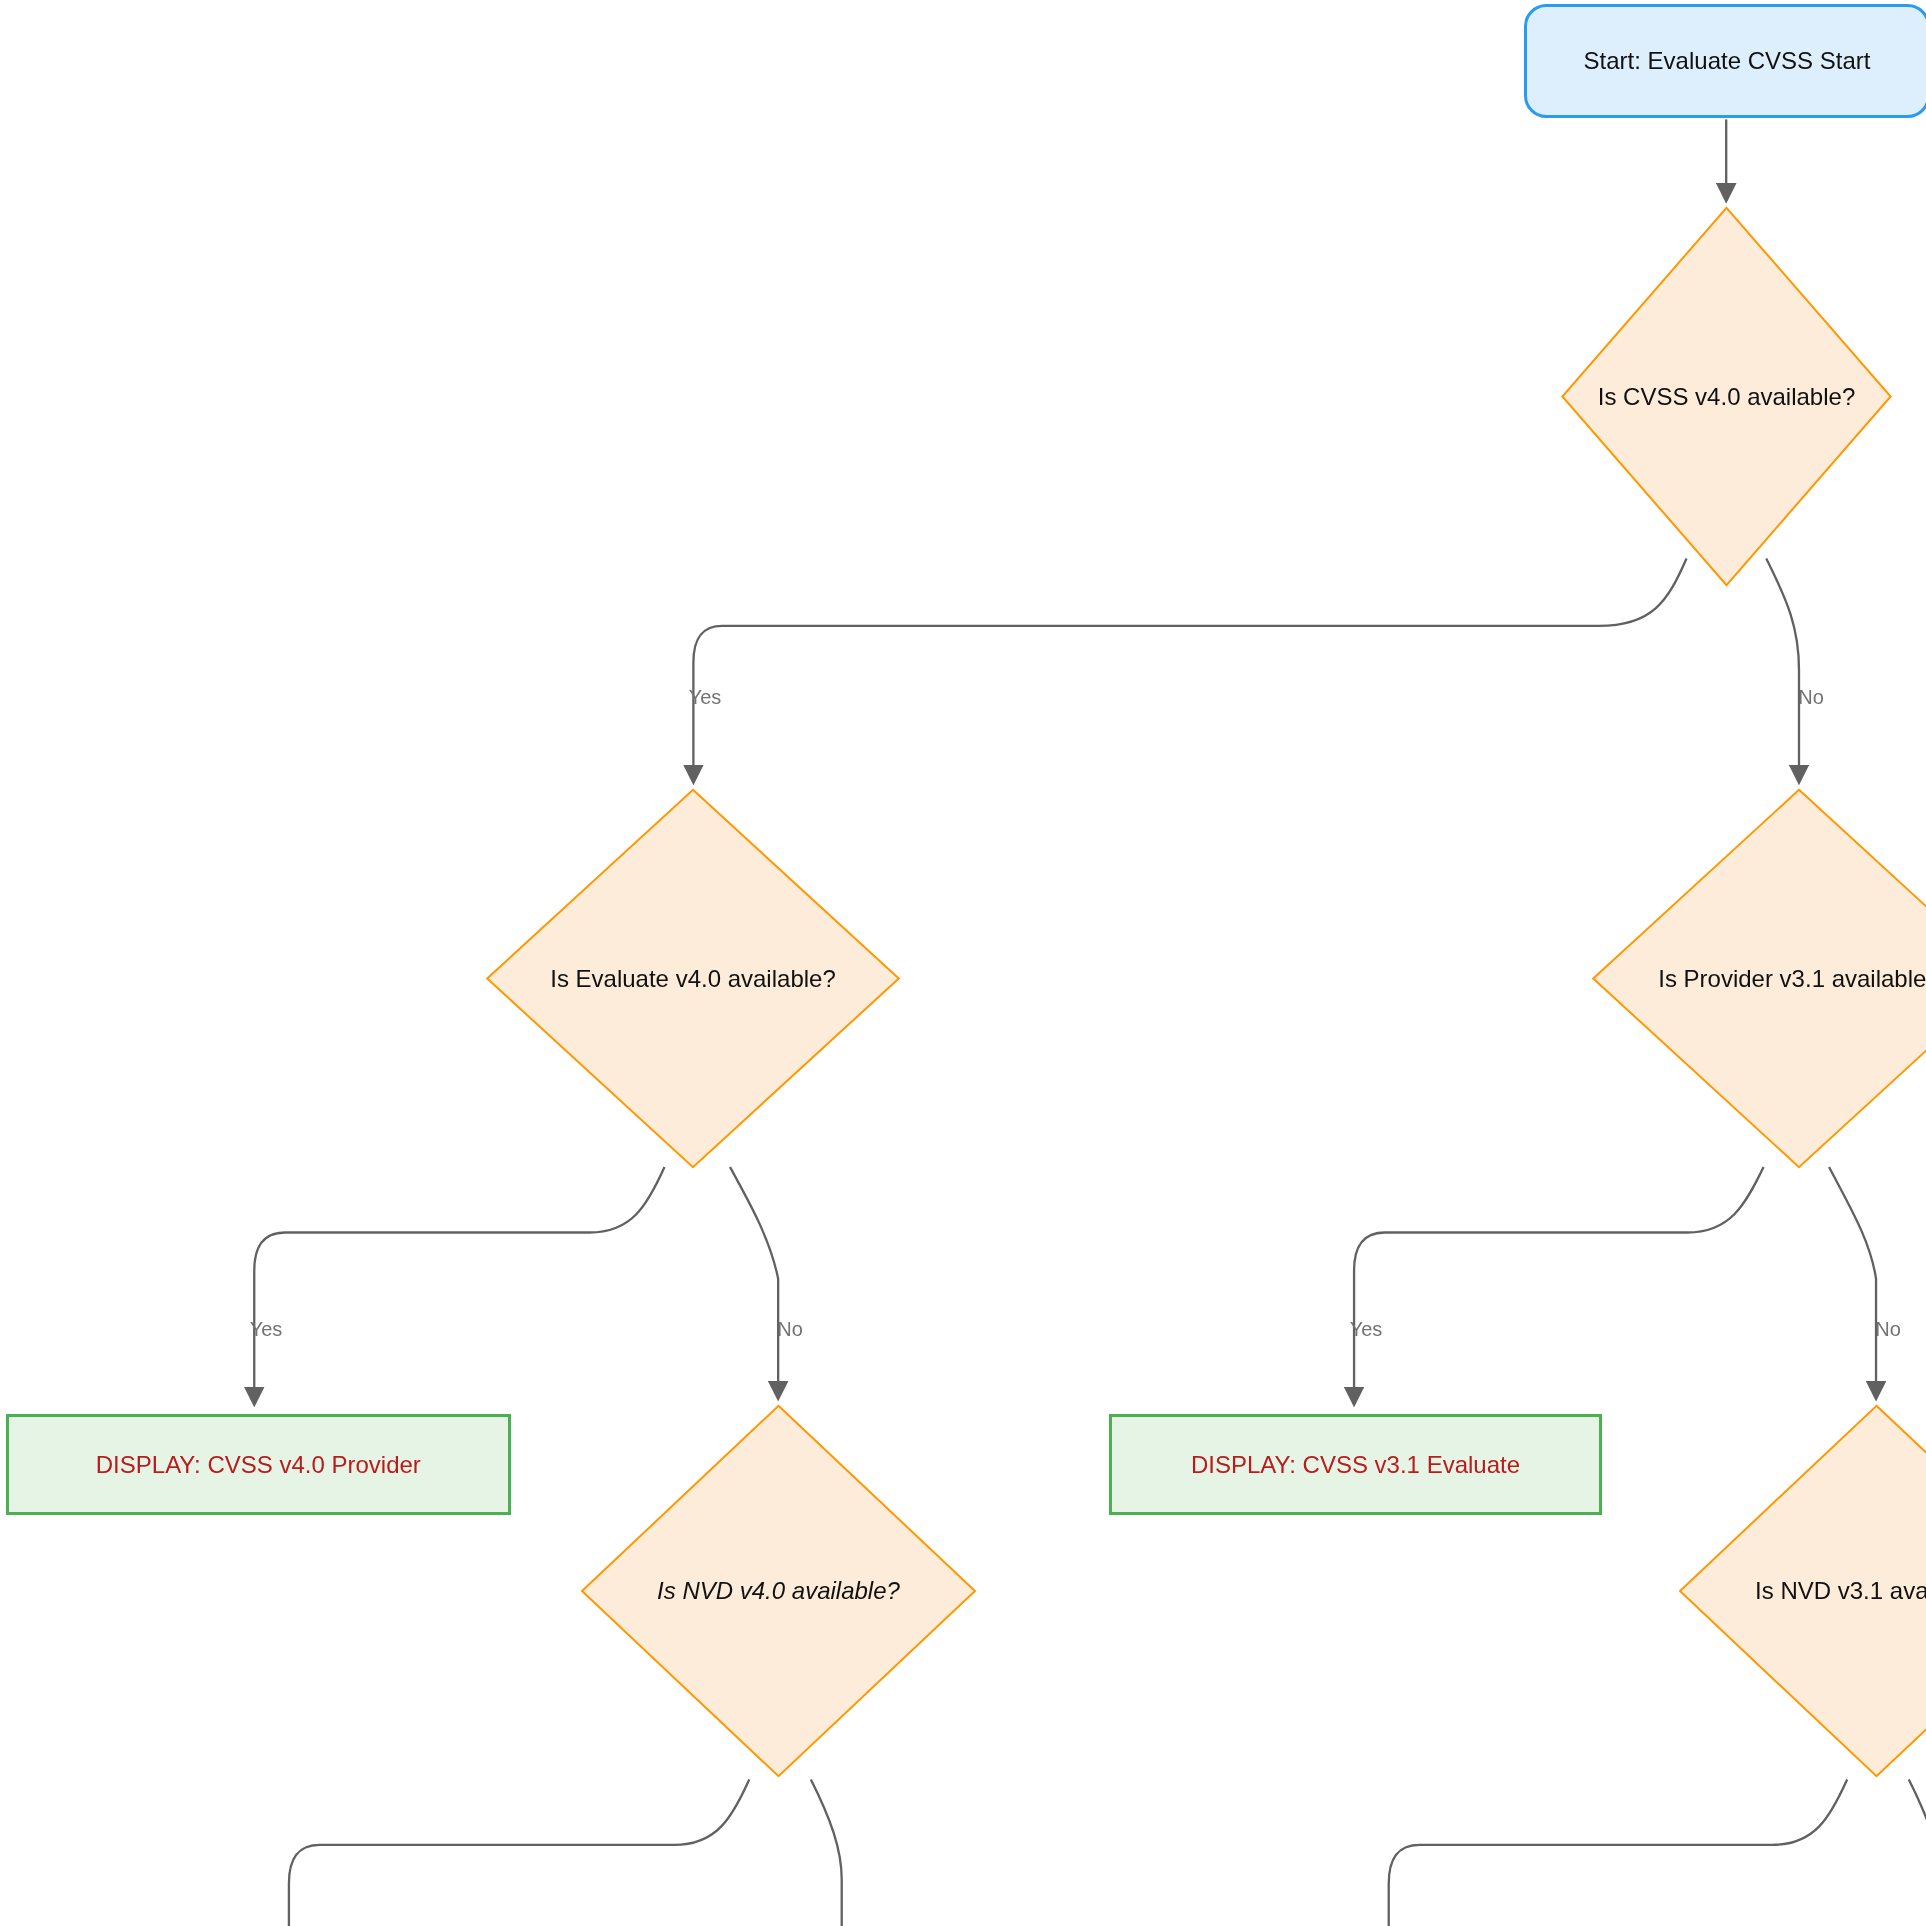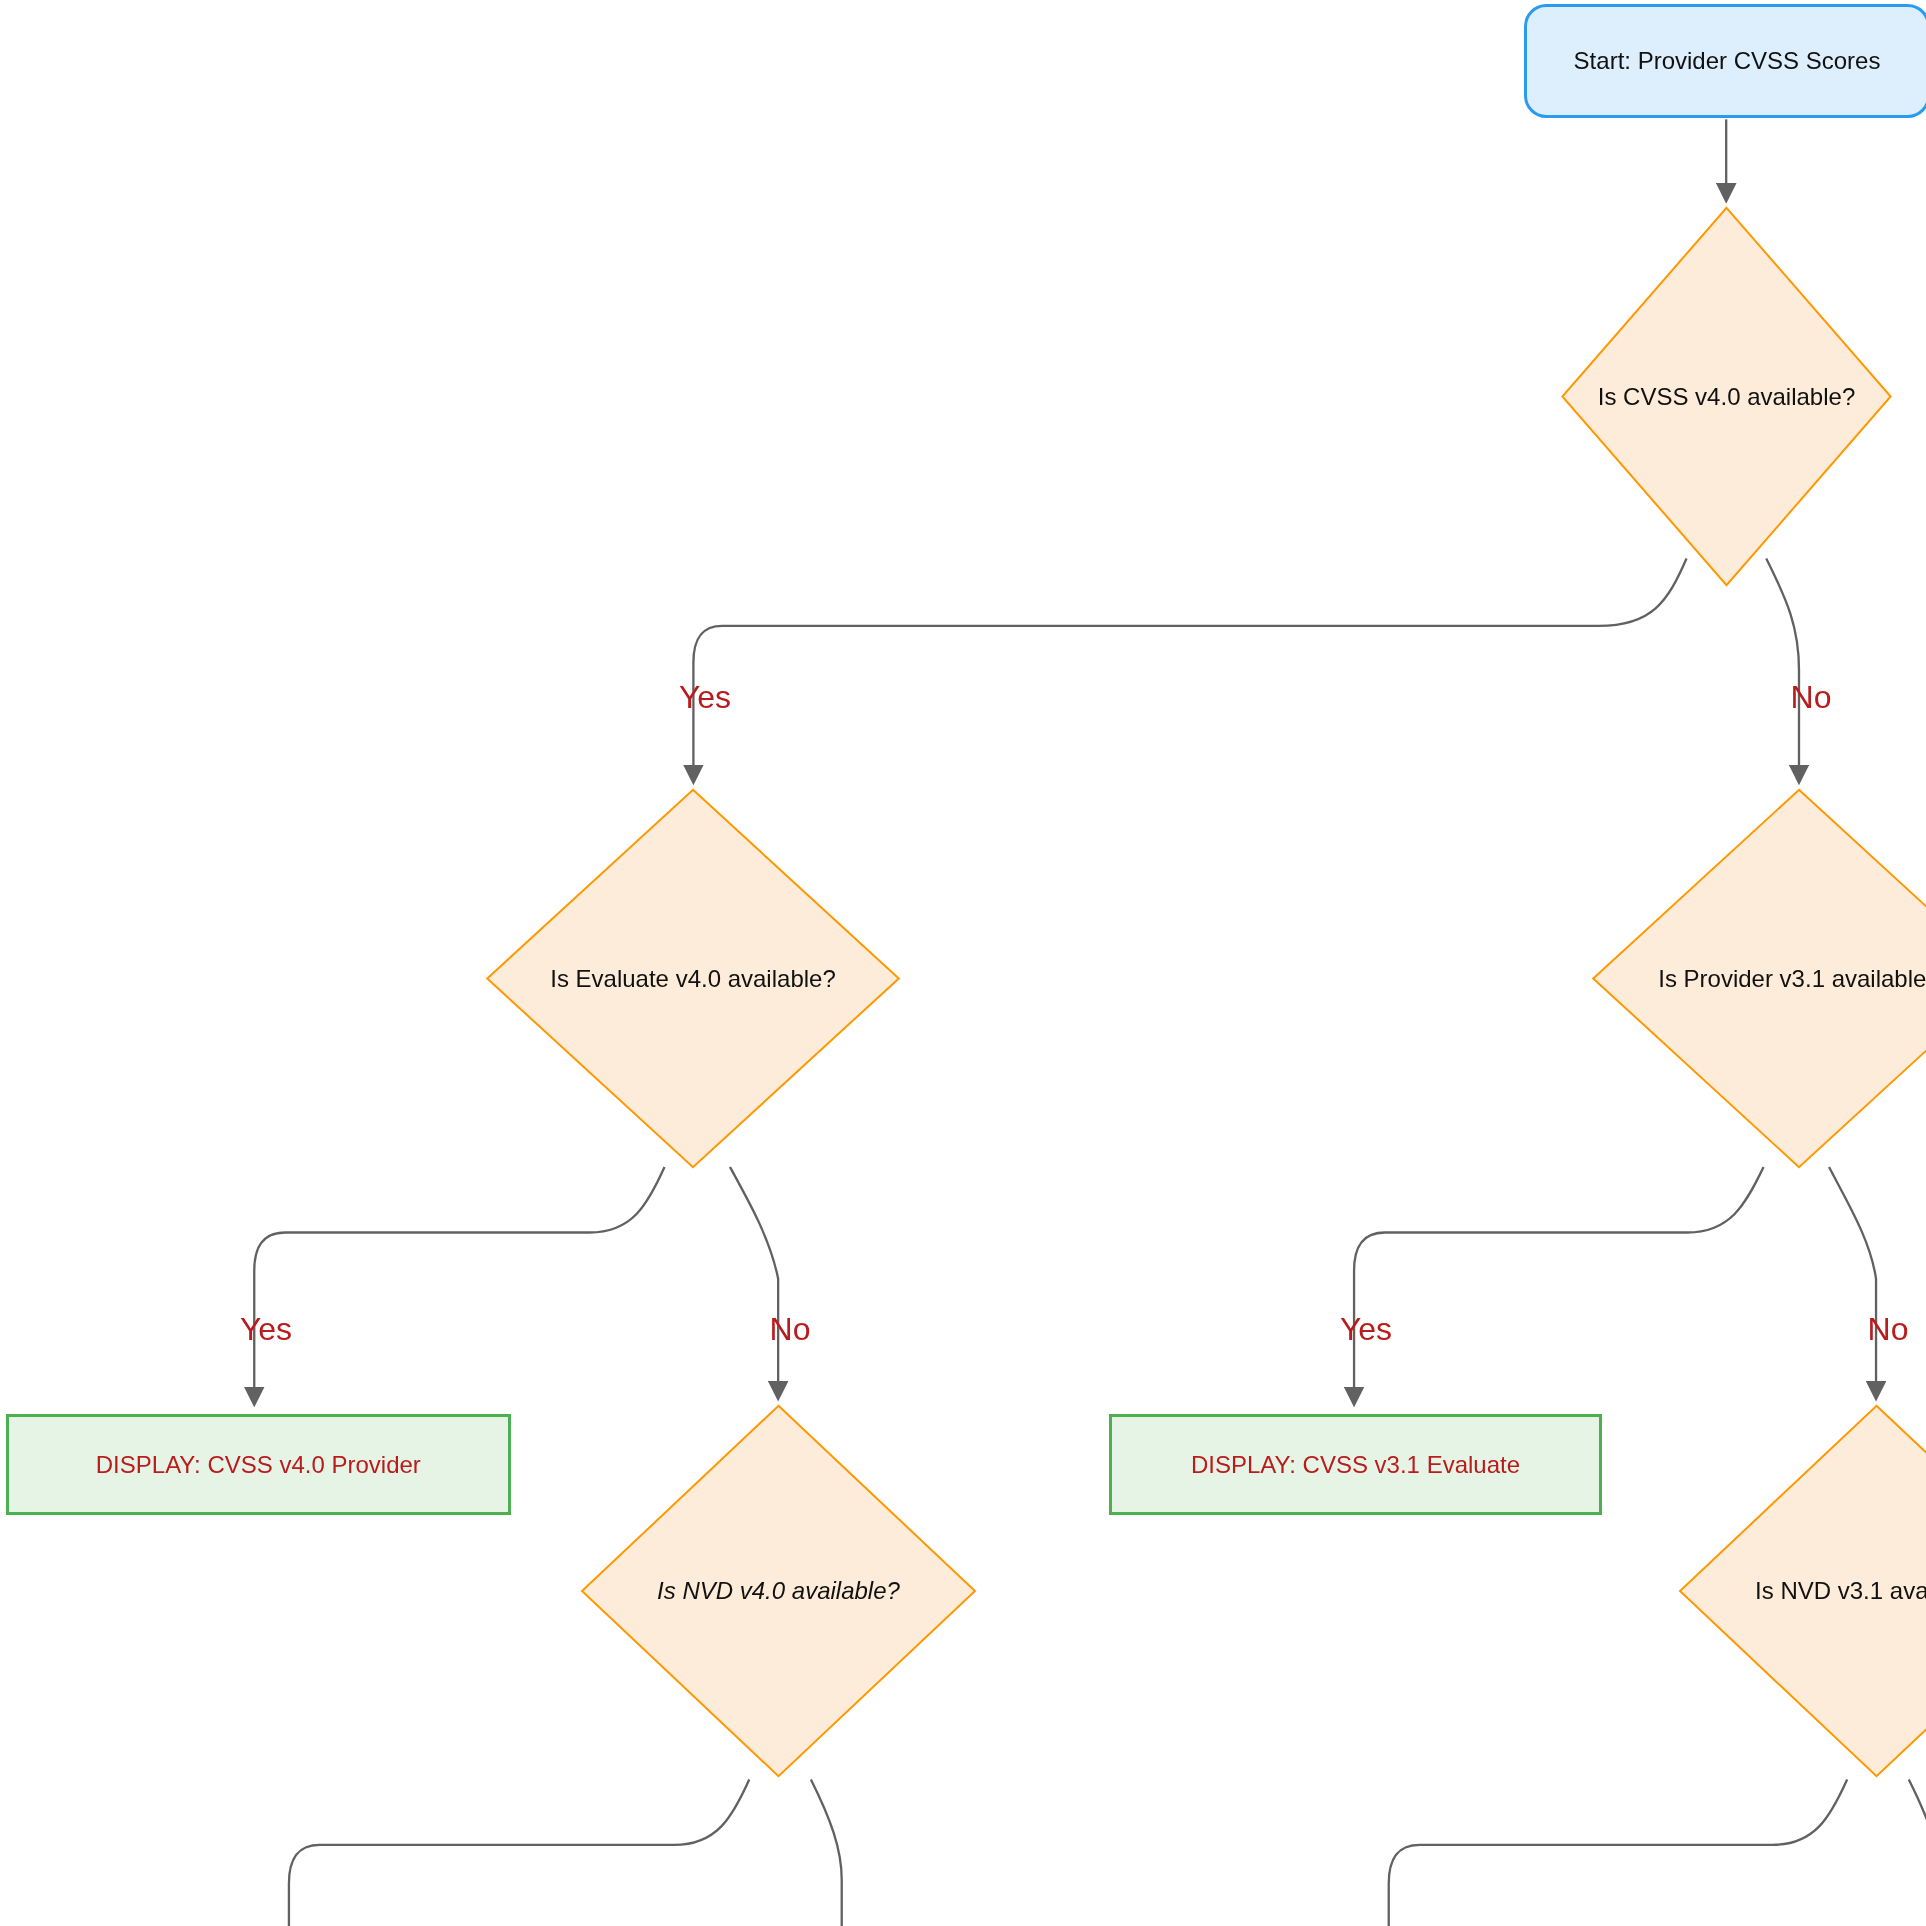--- a/index.html
+++ b/index.html
@@ -12,21 +12,21 @@
     font-size:24px;color:#111;
   }
   .decision{background:transparent;}
   .decision .dshape{position:absolute;left:0;top:0;width:100%;height:100%;}
   .decision .dlabel{position:relative;z-index:2;font-size:24px;color:#111;padding:0 3.9px;}
   .process{
     border:3.9px solid #4caf50;background:#e6f4e6;
     font-size:24px;color:#b91c1c;line-height:1.55;
   }
   .edge-label{
-    position:absolute;font-size:32px;color:#b91c1c;white-space:nowrap;
+    position:absolute;font-size:20px;color:#737373;white-space:nowrap;
     transform:translate(-50%,-50%);
   }
 </style>
 </head>
 <body>
 
 <div id="canvas">
 
   <svg id="wires" viewBox="0 0 5685 5590" preserveAspectRatio="none">
     <defs>
@@ -54,21 +54,21 @@
 
       <path d="M 2105 4620 C 2155 4720, 2185 4800, 2185 4880 L 2185 5152"></path>
 
       <path d="M 4795 4620 C 4750 4720, 4710 4790, 4600 4790 L 3685 4790 C 3625 4790, 3605 4830, 3605 4890 L 3605 5152"></path>
 
       <path d="M 4955 4620 C 5005 4720, 5035 4800, 5035 4880 L 5035 5152"></path>
     </g>
   </svg>
 
   <div class="node terminator" style="left:1524px;top:3.9px;width:406px;height:114px;">
-    <span>Start: Provider CVSS Scores</span>
+    <span>Start: Evaluate CVSS Start</span>
   </div>
 
   <div class="node decision" style="left:1559px;top:204px;width:335px;height:385px;">
     <svg class="dshape" viewBox="0 0 100 100" preserveAspectRatio="none">
       <polygon points="50,1 99,50 50,99 1,50" fill="#fdecd9" stroke="#ff9800" stroke-width="2" vector-effect="non-scaling-stroke"></polygon>
     </svg>
     <span class="dlabel">Is CVSS v4.0 available?</span>
   </div>
 
   <div class="node decision" style="left:483px;top:786px;width:420px;height:385px;">

